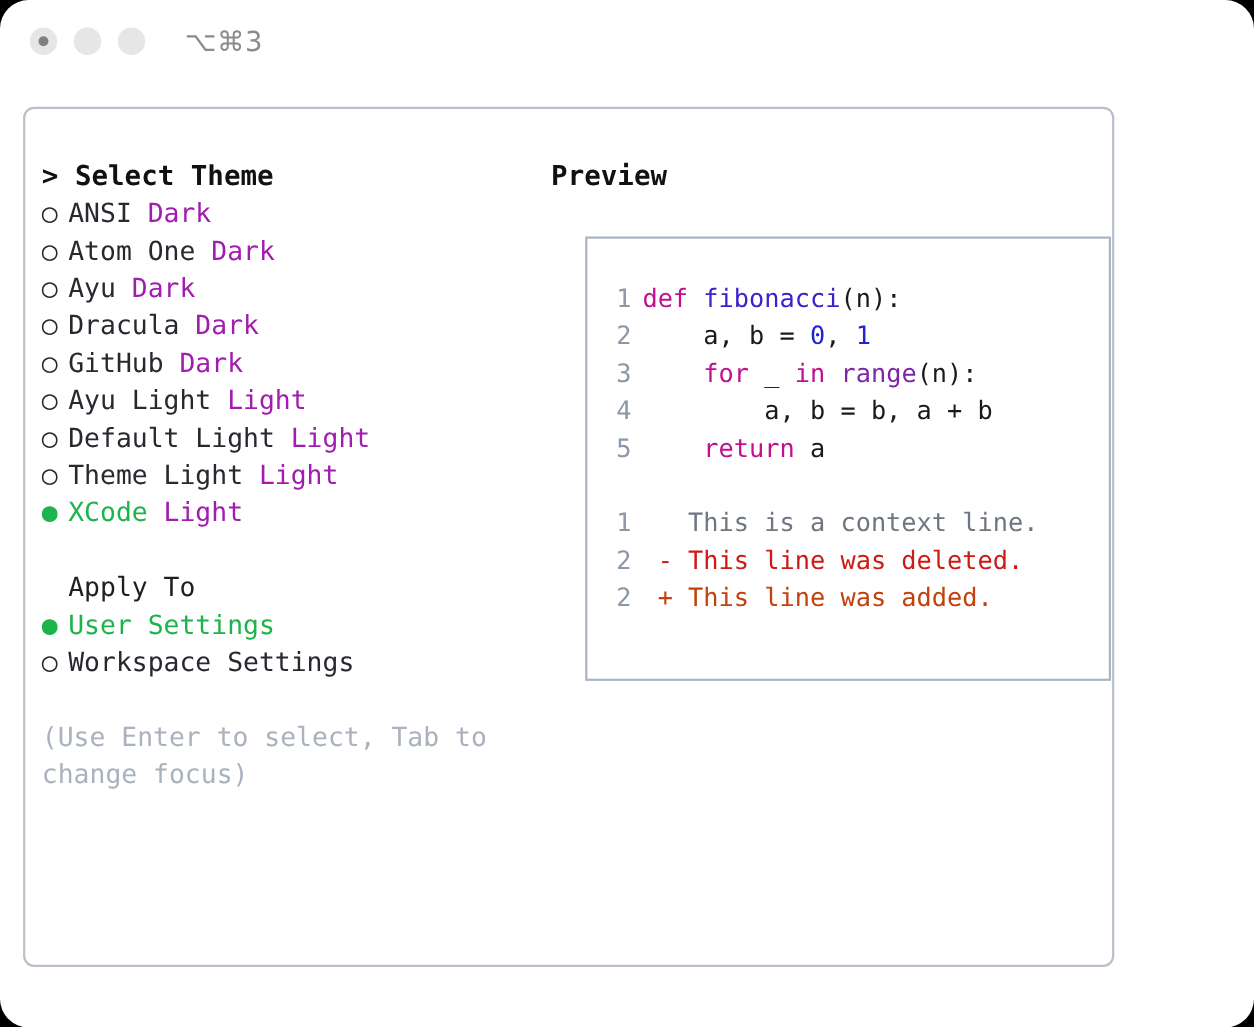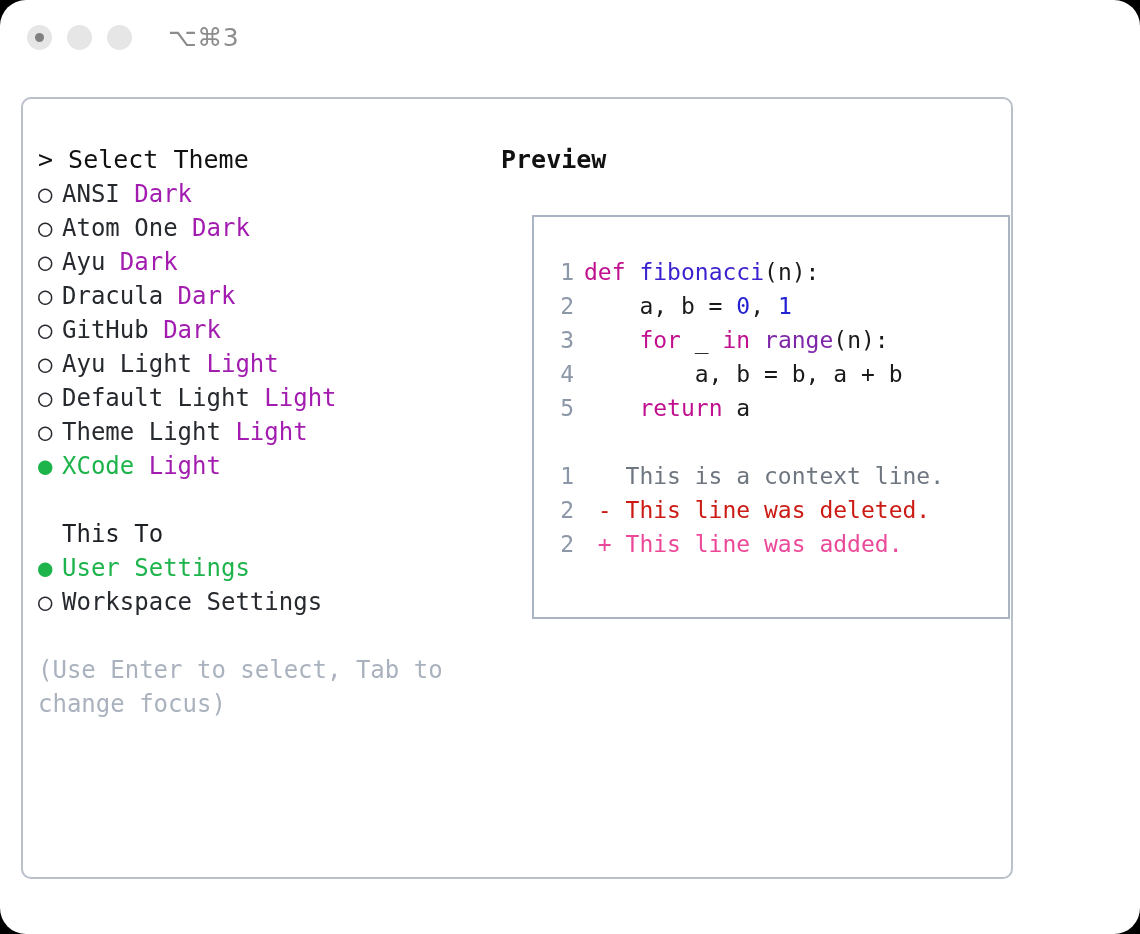--- a/index.html
+++ b/index.html
@@ -87,21 +87,21 @@
   }
   .col-right {
     position: absolute;
     left: 478px;
     top: 44px;
     width: 500px;
   }
 
   .section-title {
     font-size: 25px;
-    font-weight: normal;
+    font-weight: bold;
     color: #111111;
     letter-spacing: 0px;
     white-space: pre;
     line-height: 34px;
   }
 
   .opt {
     font-size: 24px;
     line-height: 34px;
     color: #26292e;
@@ -173,21 +173,21 @@
   }
   .kw   { color: #c0108f; }
   .fn   { color: #3a22cf; }
   .num  { color: #2222d2; }
   .bi   { color: #7d26a8; }
   .pl   { color: #1a1a1a; }
 
   .diff-gap { height: 34px; }
   .ctx  { color: #6e7680; }
   .del  { color: #cc1a14; }
-  .add  { color: #ec4899; }
+  .add  { color: #c2410c; }
 </style>
 </head>
 <body>
 
 <div class="window">
 
   <div class="titlebar">
     <div class="traffic">
       <div class="dot">
           <div class="inner"></div>
@@ -209,21 +209,21 @@
           <div class="opt"><span class="marker">○</span><span>Dracula </span><span class="variant">Dark</span></div>
           <div class="opt"><span class="marker">○</span><span>GitHub </span><span class="variant">Dark</span></div>
           <div class="opt"><span class="marker">○</span><span>Ayu Light </span><span class="variant">Light</span></div>
           <div class="opt"><span class="marker">○</span><span>Default Light </span><span class="variant">Light</span></div>
           <div class="opt"><span class="marker">○</span><span>Theme Light </span><span class="variant">Light</span></div>
           <div class="opt selected"><span class="marker">●</span><span>XCode </span><span class="variant">Light</span></div>
         </div>
 
       <div class="spacer"></div>
 
-      <div class="group-title">This To</div>
+      <div class="group-title">Apply To</div>
       <div id="apply-list">
           <div class="opt selected"><span class="marker">●</span><span>User Settings</span></div>
           <div class="opt"><span class="marker">○</span><span>Workspace Settings</span></div>
         </div>
 
       <div class="spacer"></div>
       <div class="hint">(Use Enter to select, Tab to change focus)</div>
     </div>
 
     <div class="col-right">

